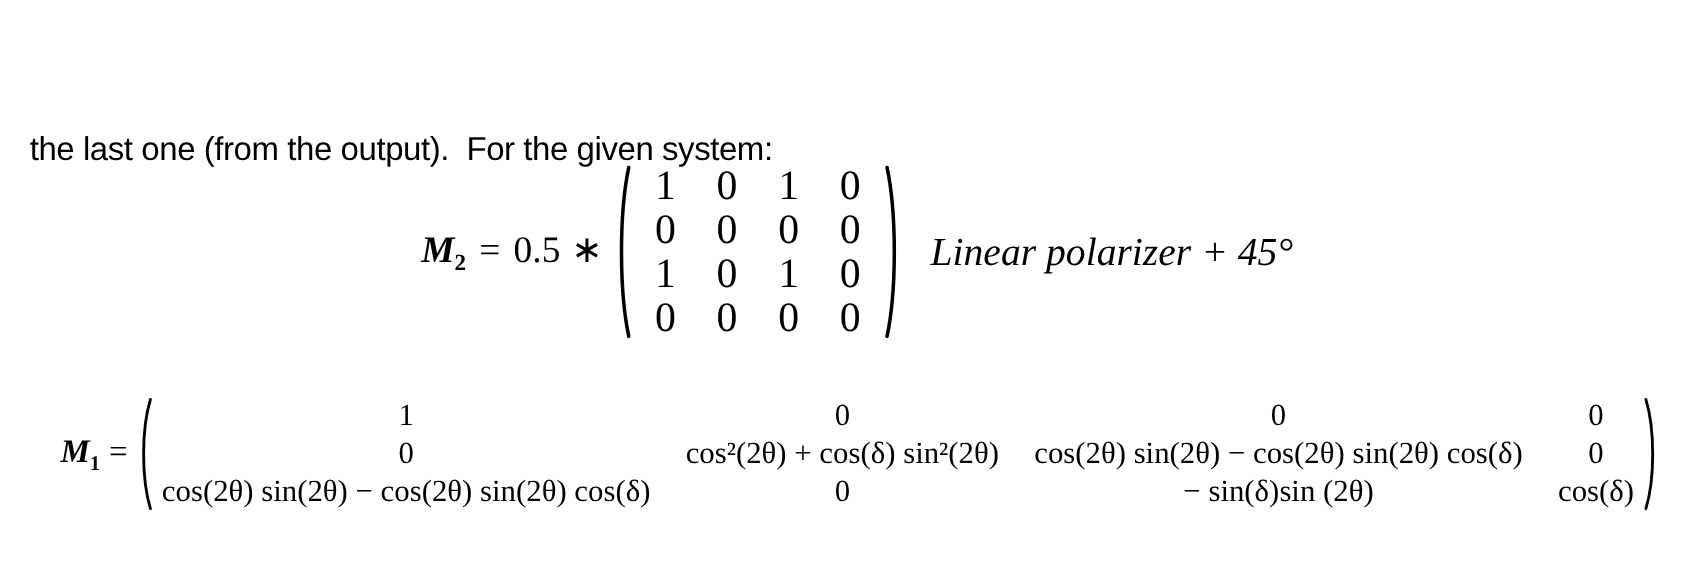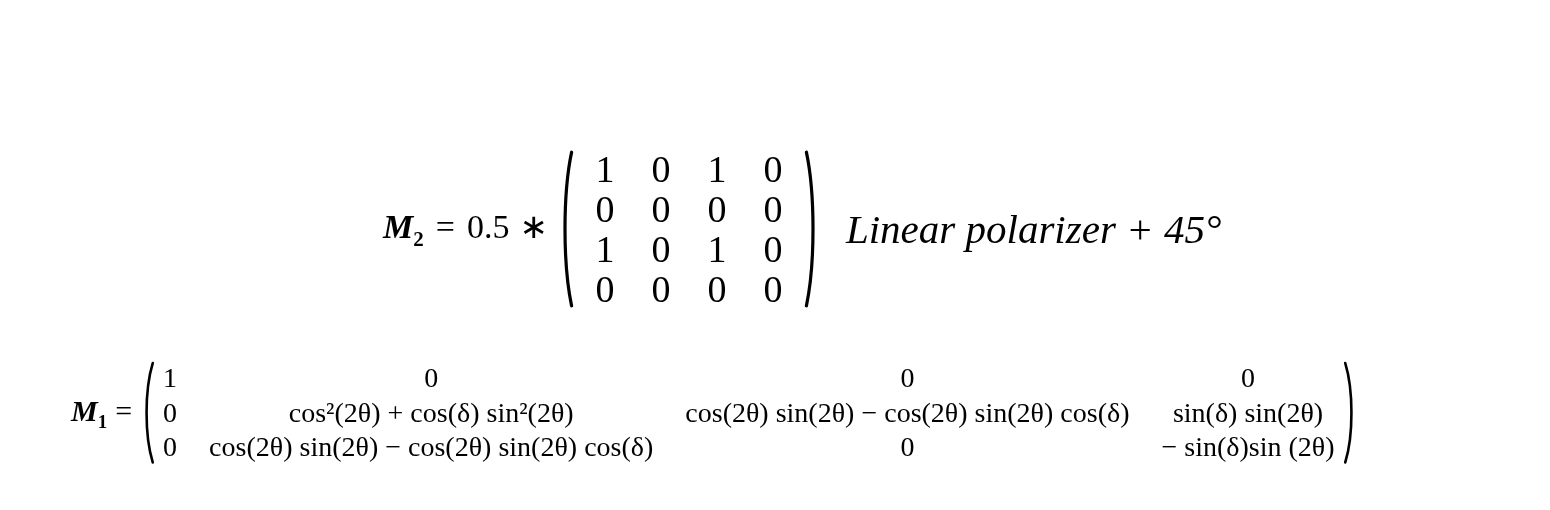--- a/index.html
+++ b/index.html
@@ -50,44 +50,45 @@
   #eq-m2 .lhs sub { font-size:21px; }
   #eq-m2 .matrix { margin-left:10px; }
   #eq-m2 .paren { width:16px; }
   #eq-m2 .mgrid {
     grid-template-columns:repeat(4, 56px);
     font-size:38px;
     line-height:40px;
     padding:0 3px;
   }
   #eq-m2 .annotation {
-    font-size:41px;
+    font-size:36px;
     font-style:italic;
     margin-left:26px;
   }
 
   
   #eq-m1 { left:55px; top:339px; height:148px; }
-  #eq-m1 .lhs { font-size:30px;margin-left:16px; }
+  #eq-m1 .lhs { font-size:30px; }
   #eq-m1 .lhs sub { font-size:19px; }
   #eq-m1 .lhs .eq { margin:0 0 0 8px; }
   #eq-m1 .matrix { margin-left:8px; }
   #eq-m1 .paren { width:15px; }
   #eq-m1 .mgrid {
     grid-template-columns:repeat(4, max-content);
     column-gap:32px;
     font-size:28px;
     line-height:34.5px;
     padding:0 8px;
   }
 </style>
 </head>
 <body>
 
 <div class="paragraph">
+  <div>the last one (from the output).  For the given system:</div>
 </div>
 
 <div class="equation" id="eq-m2">
   <div class="lhs"><span class="var">M</span><sub>2</sub><span class="eq">=</span><span>0.5</span><span class="op">∗</span></div>
 
   <div class="matrix">
     <div class="paren">
       <svg viewBox="0 0 20 100" preserveAspectRatio="none">
         <path d="M17 2 C 6 28, 6 72, 17 98" fill="none" stroke="#000" stroke-width="3.2" stroke-linecap="round" vector-effect="non-scaling-stroke"></path>
       </svg>
@@ -130,25 +131,25 @@
       </svg>
     </div>
     <div class="mgrid">
       <span class="cell">1</span>
       <span class="cell">0</span>
       <span class="cell">0</span>
       <span class="cell">0</span>
       <span class="cell">0</span>
       <span class="cell">cos²(2θ) + cos(δ) sin²(2θ)</span>
       <span class="cell">cos(2θ) sin(2θ) − cos(2θ) sin(2θ) cos(δ)</span>
-      <span class="cell">sin(δ) sin(2θ)</span>
       <span class="cell">0</span>
       <span class="cell">cos(2θ) sin(2θ) − cos(2θ) sin(2θ) cos(δ)</span>
       <span class="cell">0</span>
       <span class="cell">− sin(δ)sin (2θ)</span>
+      <span class="cell">cos(δ)</span>
     </div>
     <div class="paren">
       <svg viewBox="0 0 20 100" preserveAspectRatio="none">
         <path d="M3 2 C 14 28, 14 72, 3 98" fill="none" stroke="#000" stroke-width="2.6" stroke-linecap="round" vector-effect="non-scaling-stroke"></path>
       </svg>
     </div>
   </div>
 </div>
 
 </body></html>

